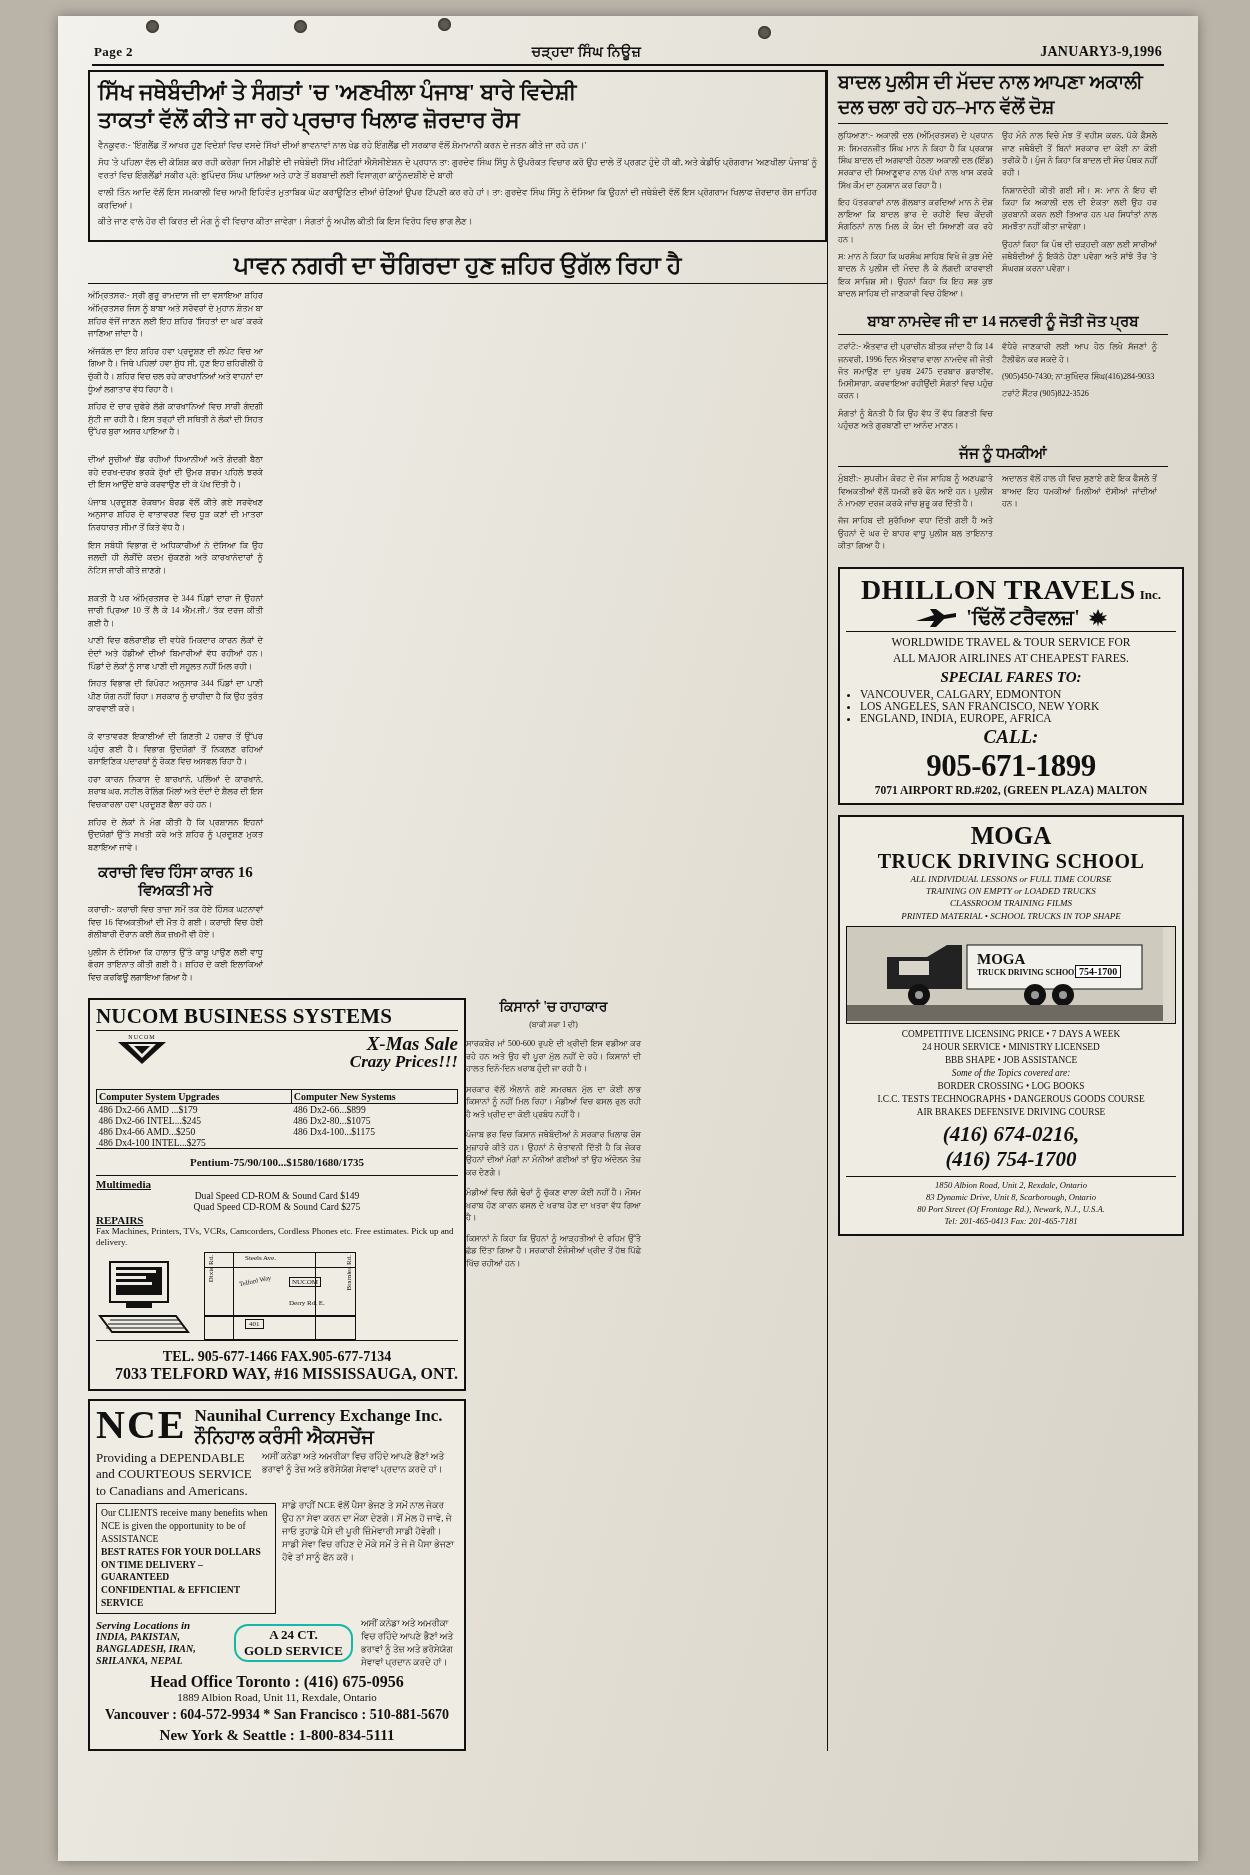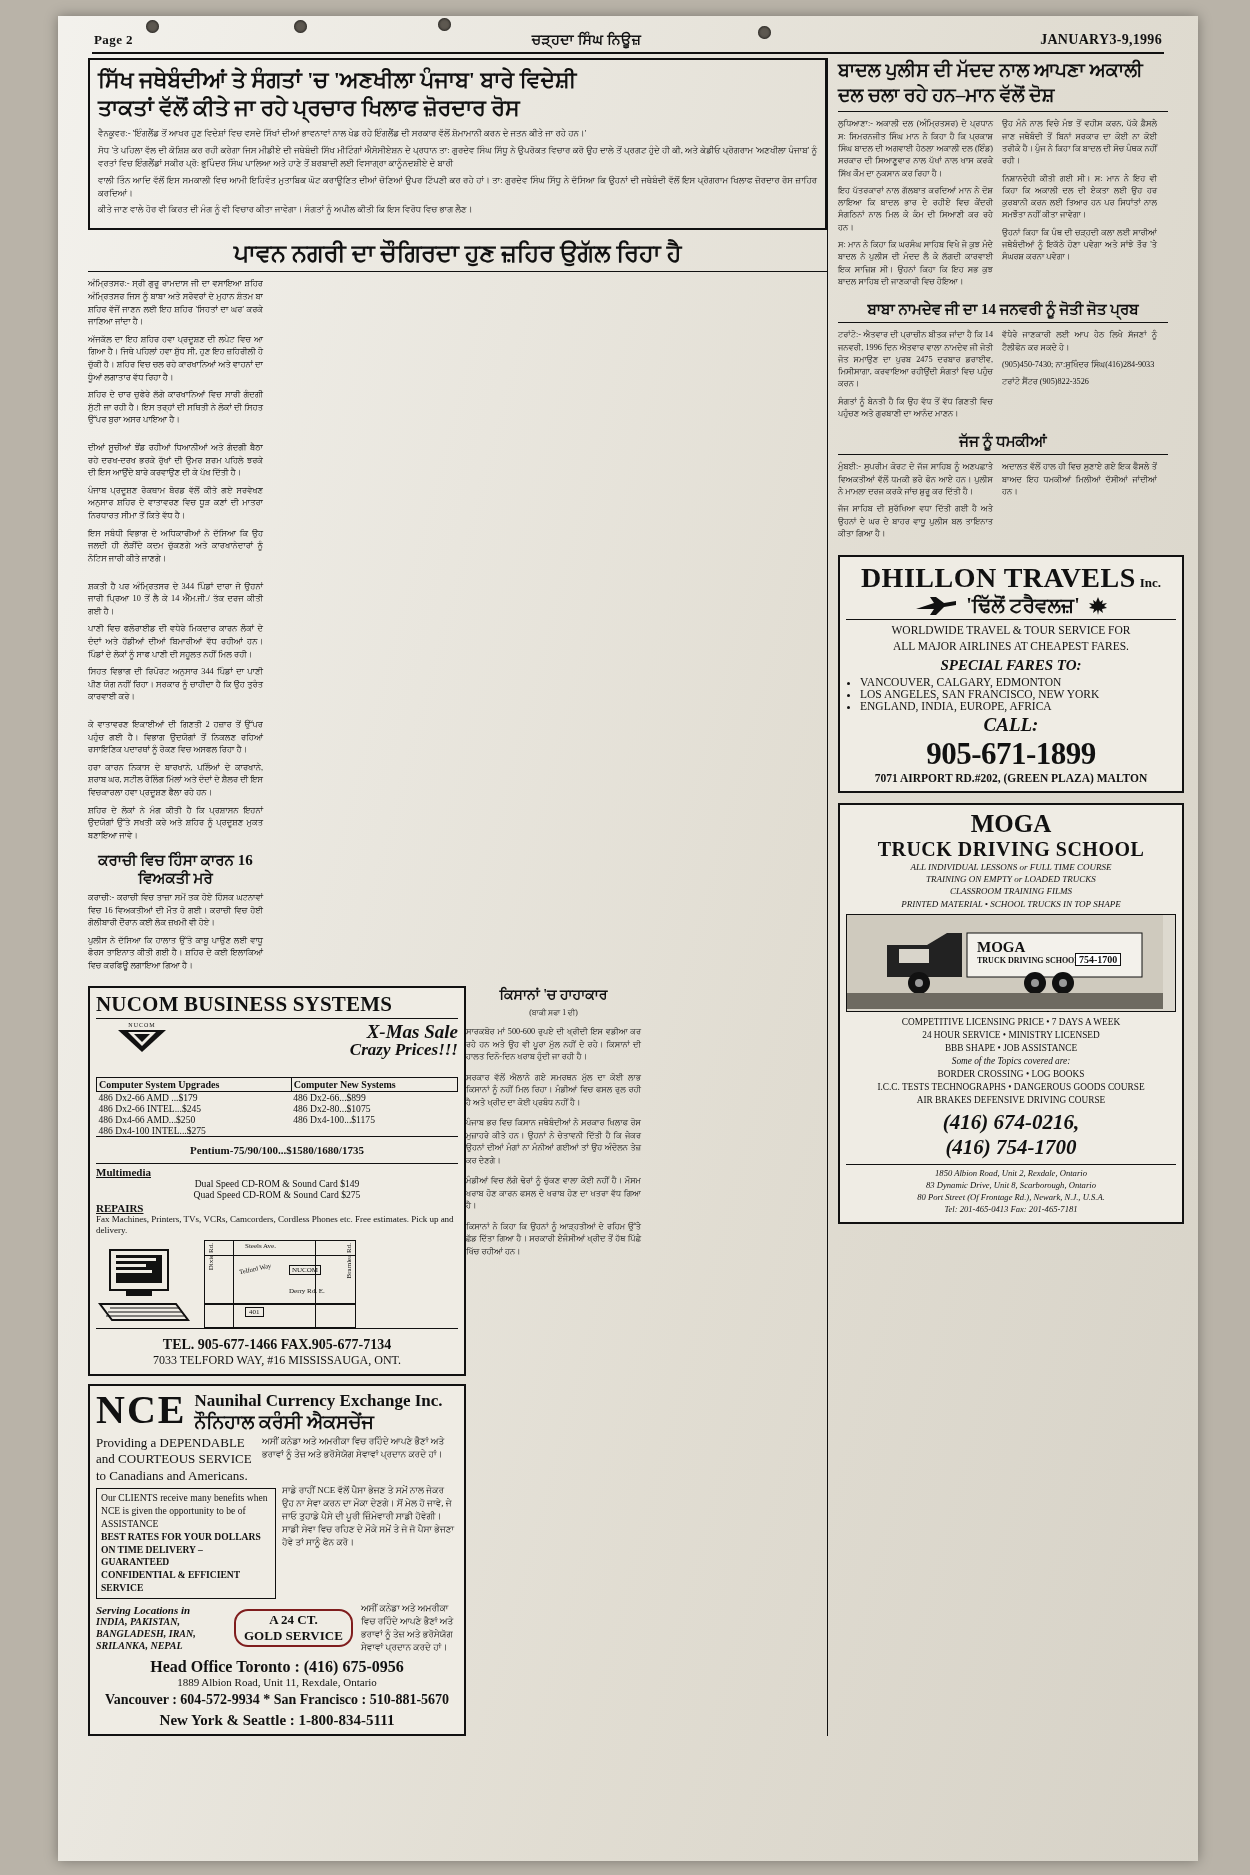--- a/index.html
+++ b/index.html
@@ -20,21 +20,21 @@
     content:"";position:absolute;inset:0;
     background:linear-gradient(105deg,rgba(255,255,255,.45),rgba(210,204,190,.35) 60%,rgba(180,173,158,.35));
     pointer-events:none;
   }
   .punch{
     position:absolute;width:13px;height:13px;border-radius:50%;
     background:#5d5850;box-shadow:inset 0 0 3px #000;
   }
   
   #sheet{
-    position:absolute;left:30px;top:16px;width:1080px;height:1790px;
+    position:absolute;left:30px;top:28px;width:1080px;height:1790px;
     color:#111;
   }
   
   .masthead{
     display:flex;align-items:baseline;justify-content:space-between;
     font-family:"Liberation Serif",serif;
     padding:0 6px 4px 6px;
   }
   .masthead .pg{font-weight:bold;font-size:13px;letter-spacing:.4px;}
   .masthead .mid{font-size:14px;font-weight:bold;letter-spacing:.5px;}
@@ -81,21 +81,21 @@
   #nucom .xmas{font-family:"Liberation Serif",serif;font-size:19px;font-style:italic;font-weight:bold;text-align:right;}
   #nucom .crazy{font-size:17px;font-style:italic;font-weight:bold;text-align:right;margin-top:-3px;}
   #nucom table{width:100%;border-collapse:collapse;font-size:9.5px;margin-top:17px;}
   #nucom th{border:1px solid #111;font-size:10px;padding:1px 2px;text-align:left;}
   #nucom td{padding:0 2px;font-size:9.6px;white-space:nowrap;}
   #nucom .pent{font-size:11px;font-weight:bold;border-top:1px solid #111;border-bottom:1px solid #111;padding:7px 0;text-align:center;}
   #nucom .sec{font-weight:bold;font-size:11px;text-decoration:underline;margin-top:2px;}
   #nucom .li{font-size:9.6px;text-align:center;}
   #nucom .rep{font-size:9px;line-height:1.3;}
   #nucom .tel{font-size:14px;font-weight:bold;text-align:center;border-top:1px solid #111;padding-top:8px;}
-  #nucom .addr{font-size:12px;font-weight:normal;text-align:center;}
+  #nucom .addr{font-size:16px;font-weight:bold;text-align:right;}
   .mapbox{border:1px solid #111;width:150px;height:86px;position:relative;font-size:7px;}
   .mapbox div{position:absolute;}
 
   
   #nce{margin-top:8px;width:362px;padding:5px 6px;}
   #nce .logo{font-size:40px;font-weight:bold;letter-spacing:2px;line-height:.95;}
   #nce .nname{font-size:17px;font-weight:bold;}
   #nce .npunj{font-size:19px;font-weight:bold;}
   #nce .prov{font-size:13px;line-height:1.25;}
   #nce .clients{border:1px solid #111;padding:3px 4px;font-size:9.6px;line-height:1.35;margin-top:4px;}
@@ -310,21 +310,21 @@
                   <div class="pun">ਸਾਡੇ ਰਾਹੀਂ NCE ਵੱਲੋਂ ਪੈਸਾ ਭੇਜਣ ਤੇ ਸਮੇਂ ਨਾਲ ਜੇਕਰ ਉਹ ਨਾ ਸੇਵਾ ਕਰਨ ਦਾ ਮੌਕਾ ਦੇਣਗੇ। ਸੋਂ ਮੇਲ ਹੋ ਜਾਵੇ, ਜੇ ਜਾਓ ਤੁਹਾਡੇ ਪੈਸੇ ਦੀ ਪੂਰੀ ਜ਼ਿੰਮੇਵਾਰੀ ਸਾਡੀ ਹੋਵੇਗੀ।</div>
                   <div class="pun">ਸਾਡੀ ਸੇਵਾ ਵਿਚ ਰਹਿਣ ਦੇ ਮੌਕੇ ਸਮੇਂ ਤੇ ਜੇ ਜੋ ਪੈਸਾ ਭੇਜਣਾ ਹੋਵੇ ਤਾਂ ਸਾਨੂੰ ਫੋਨ ਕਰੋ।</div>
                 </div>
               </div>
 
               <div style="display:flex;align-items:center;gap:8px;margin-top:3px;">
                 <div style="width:130px;">
                   <div style="font-size:11px;font-weight:bold;font-style:italic;">Serving Locations in</div>
                   <div style="font-size:10px;font-weight:bold;font-style:italic;line-height:1.2;">INDIA, PAKISTAN, BANGLADESH, IRAN, SRILANKA, NEPAL</div>
                 </div>
-                <div style="border:2px solid #7f1d1d;border-radius:14px;padding:1px 8px;text-align:center;">
+                <div style="border:2px solid #14b8a6;border-radius:14px;padding:1px 8px;text-align:center;">
                   <div class="gold">A 24 CT.</div>
                   <div class="gold">GOLD SERVICE</div>
                 </div>
                 <div style="flex:1;" class="pun">ਅਸੀਂ ਕਨੇਡਾ ਅਤੇ ਅਮਰੀਕਾ ਵਿਚ ਰਹਿੰਦੇ ਆਪਣੇ ਭੈਣਾਂ ਅਤੇ ਭਰਾਵਾਂ ਨੂੰ ਤੇਜ਼ ਅਤੇ ਭਰੋਸੇਯੋਗ ਸੇਵਾਵਾਂ ਪ੍ਰਦਾਨ ਕਰਦੇ ਹਾਂ।</div>
               </div>
 
               <div class="head">Head Office Toronto :  (416) 675-0956</div>
               <div class="sub">1889 Albion Road, Unit 11, Rexdale, Ontario</div>
               <div class="head" style="font-size:14px;">Vancouver : 604-572-9934  *  San Francisco : 510-881-5670</div>
               <div class="head" style="font-size:15px;">New York &amp; Seattle : 1-800-834-5111</div>

